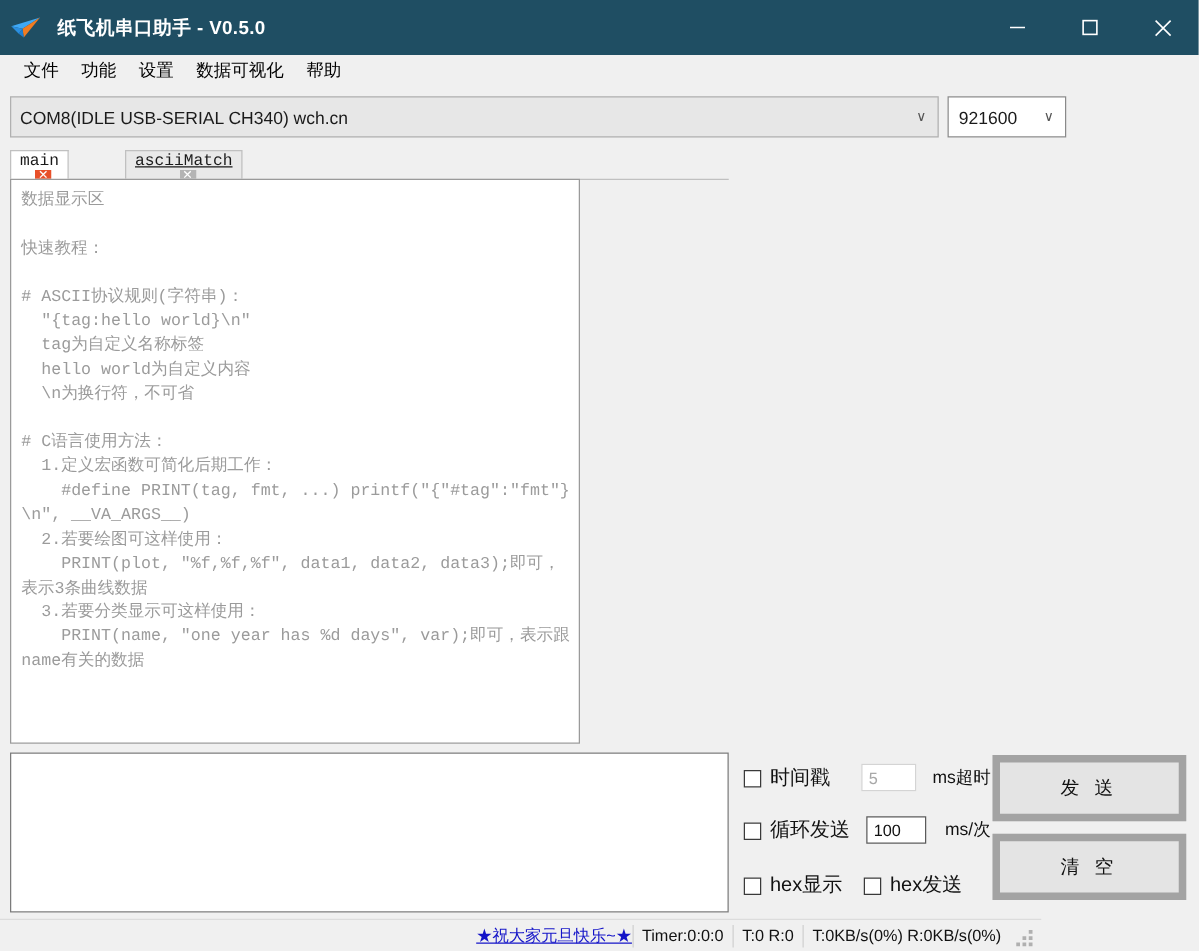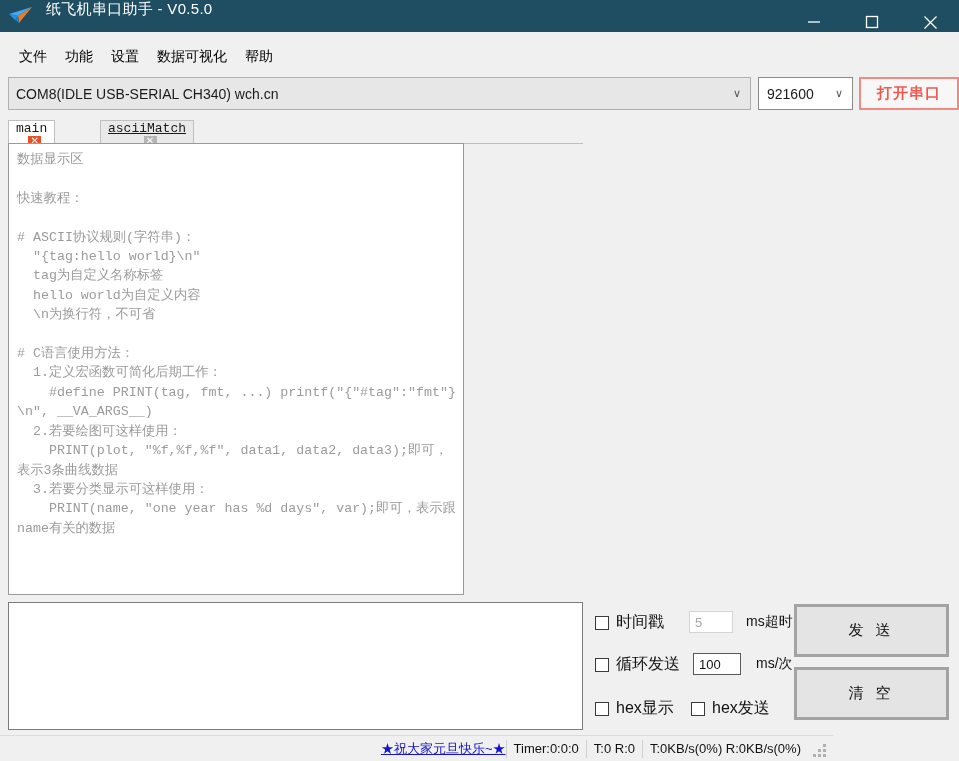--- a/index.html
+++ b/index.html
@@ -7,22 +7,22 @@
     margin: 0; padding: 0;
     width: 959px; height: 761px;
     overflow: hidden;
     background: #f0f0f0;
     font-family: "Liberation Sans", sans-serif;
   }
   body { position: relative; }
 
   
   .titlebar {
-    position: absolute; left: 0; top: 0; width: 959px; height: 32px;
-    background: #1f4e63; display: flex; 
+    position: absolute; left: 0; top: 0; width: 959px; height: 44px;
+    background: #1f4e63; display: flex; align-items: center; font-weight: bold;
   }
   .logo { width: 30px; height: 30px; margin-left: 6px; position: relative; flex: 0 0 auto; }
   .title-text {
     color: #ffffff; font-size: 15px; margin-left: 10px; white-space: nowrap;
     letter-spacing: .3px;
   }
   .wbtns { margin-left: auto; display: flex; height: 44px; }
   .wbtn {
     width: 58px; height: 44px; display: flex; align-items: center; justify-content: center;
     color: #ffffff;
@@ -108,21 +108,21 @@
   .cklabel { font-size: 16px; color: #111; margin-left: 7px; white-space: nowrap; }
   .numin {
     height: 22px; font-size: 13px; padding-left: 5px; background: #fff;
     display: flex; align-items: center;
   }
   .numin.disabled { border: 1px solid #d4d4d4; color: #a8a8a8; }
   .numin.enabled { border: 1px solid #5a5a5a; color: #111; }
   .unit { font-size: 14px; color: #111; margin-left: 7px; white-space: nowrap; }
   .bigbtn {
     position: absolute; width: 155px; height: 53px; background: #e4e4e4;
-    border: 3px solid #a3a3a3; display: flex; align-items: center;
+    border: 6px solid #a3a3a3; display: flex; align-items: center;
     justify-content: center; font-size: 15px; color: #111; letter-spacing: 4px;
   }
 
   
   .statusbar {
     position: absolute; left: 0; bottom: 0; width: 833px; height: 26px;
     background: #f0f0f0; border-top: 1px solid #dcdcdc;
     display: flex; align-items: center; justify-content: flex-end;
     font-size: 13px; color: #111;
   }
@@ -181,21 +181,20 @@
 
 <div class="portrow">
   <div class="combo port">
     <span>COM8(IDLE  USB-SERIAL CH340) wch.cn</span>
     <span class="arrow">∨</span>
   </div>
   <div class="combo baud">
     <span>921600</span>
     <span class="arrow">∨</span>
   </div>
-  <div class="openbtn">打开串口</div>
 </div>
 
 <div class="tabstrip">
   <div class="tab active">
     <span>main</span>
     <span class="tabx red">✕</span>
   </div>
   <div class="tab inactive">
     <span>asciiMatch</span>
     <span class="tabx grey">✕</span>

